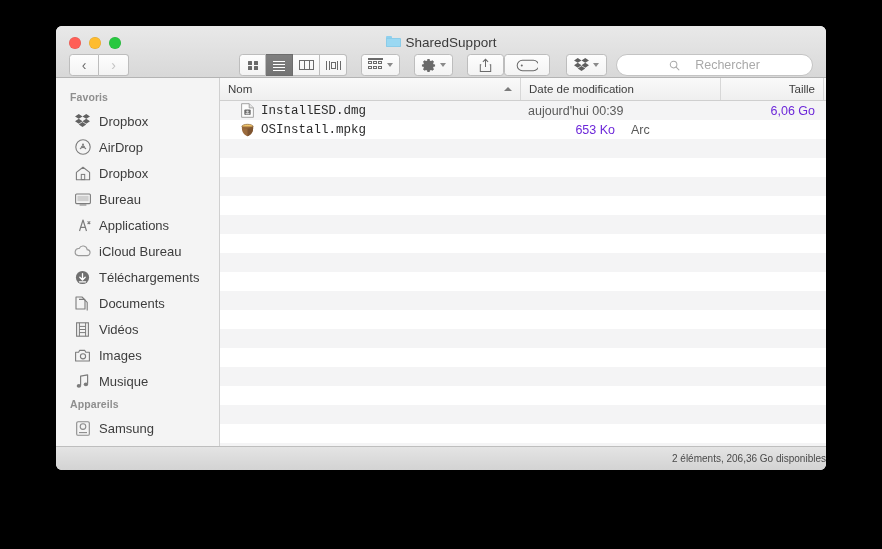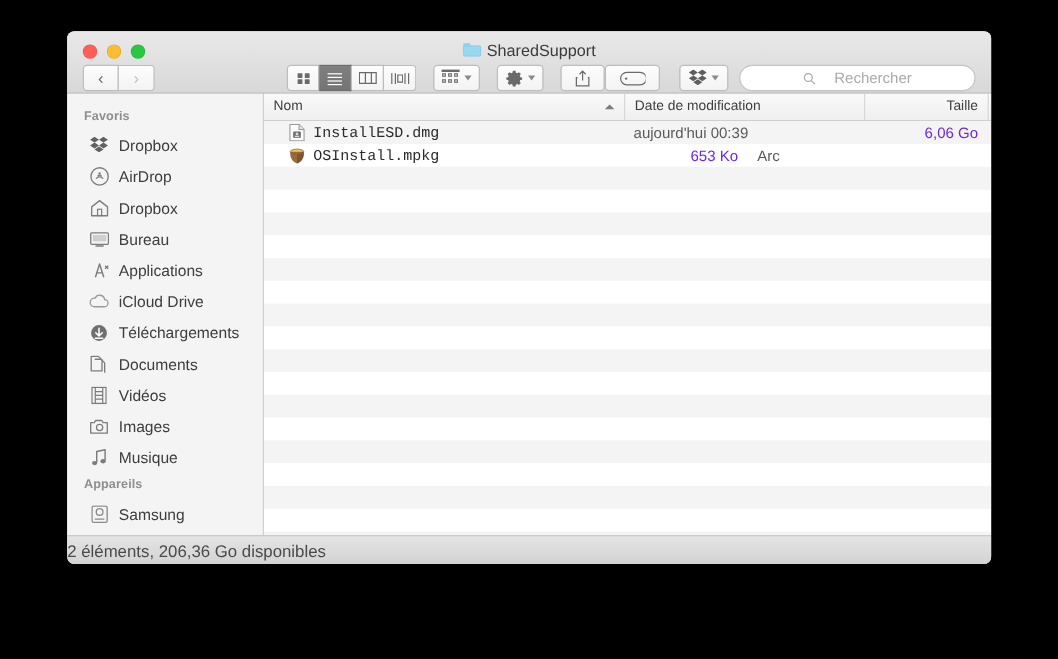--- a/index.html
+++ b/index.html
@@ -175,22 +175,22 @@
   .cell.date { width:200px; flex:0 0 200px; color:#5a5a5a; }
   .cell.size { width:103px; flex:0 0 103px; justify-content:flex-end; color:#6d28d9; }
   .cell.type { flex:1; color:#5a5a5a; }
   .f-ico { width:15px; height:15px; flex:0 0 15px; }
 
   
   .status {
     height:24px; flex:0 0 24px;
     background:linear-gradient(to bottom,#e4e4e4,#d3d3d3);
     border-top:1px solid #bebebe;
-    display:flex; align-items:center; justify-content:flex-start;
-    font-size:14px; color:#4a4a4a;
+    display:flex; align-items:center; justify-content:flex-end;
+    font-size:10px; color:#4a4a4a;
   }
 </style>
 </head>
 <body>
 
 <div class="window">
 
   <div class="titlebar">
     <div class="lights">
       <div class="light red"></div>
@@ -354,21 +354,21 @@
         </span>
         <span>Applications</span>
       </div>
 
       <div class="sb-item">
         <span class="sb-ico">
           <svg width="17" height="12" viewBox="0 0 17 12">
             <path d="M4.3 10.6h8.6a3 3 0 00.3-6 4.2 4.2 0 00-8-1.1 2.9 2.9 0 00-.9 7.1z" fill="none" stroke="#9a9a9a" stroke-width="1.1"></path>
           </svg>
         </span>
-        <span>iCloud Drive</span>
+        <span>iCloud Bureau</span>
       </div>
 
       <div class="sb-item">
         <span class="sb-ico">
           <svg width="15" height="15" viewBox="0 0 15 15">
             <circle cx="7.5" cy="7.5" r="6.6" fill="#6f6f6f"></circle>
             <path d="M7.5 3.6v6.2M4.8 7.3l2.7 2.7 2.7-2.7M4.4 11.8h6.2" stroke="#fff" stroke-width="1.3" fill="none" stroke-linecap="round" stroke-linejoin="round"></path>
           </svg>
         </span>
         <span>Téléchargements</span>

